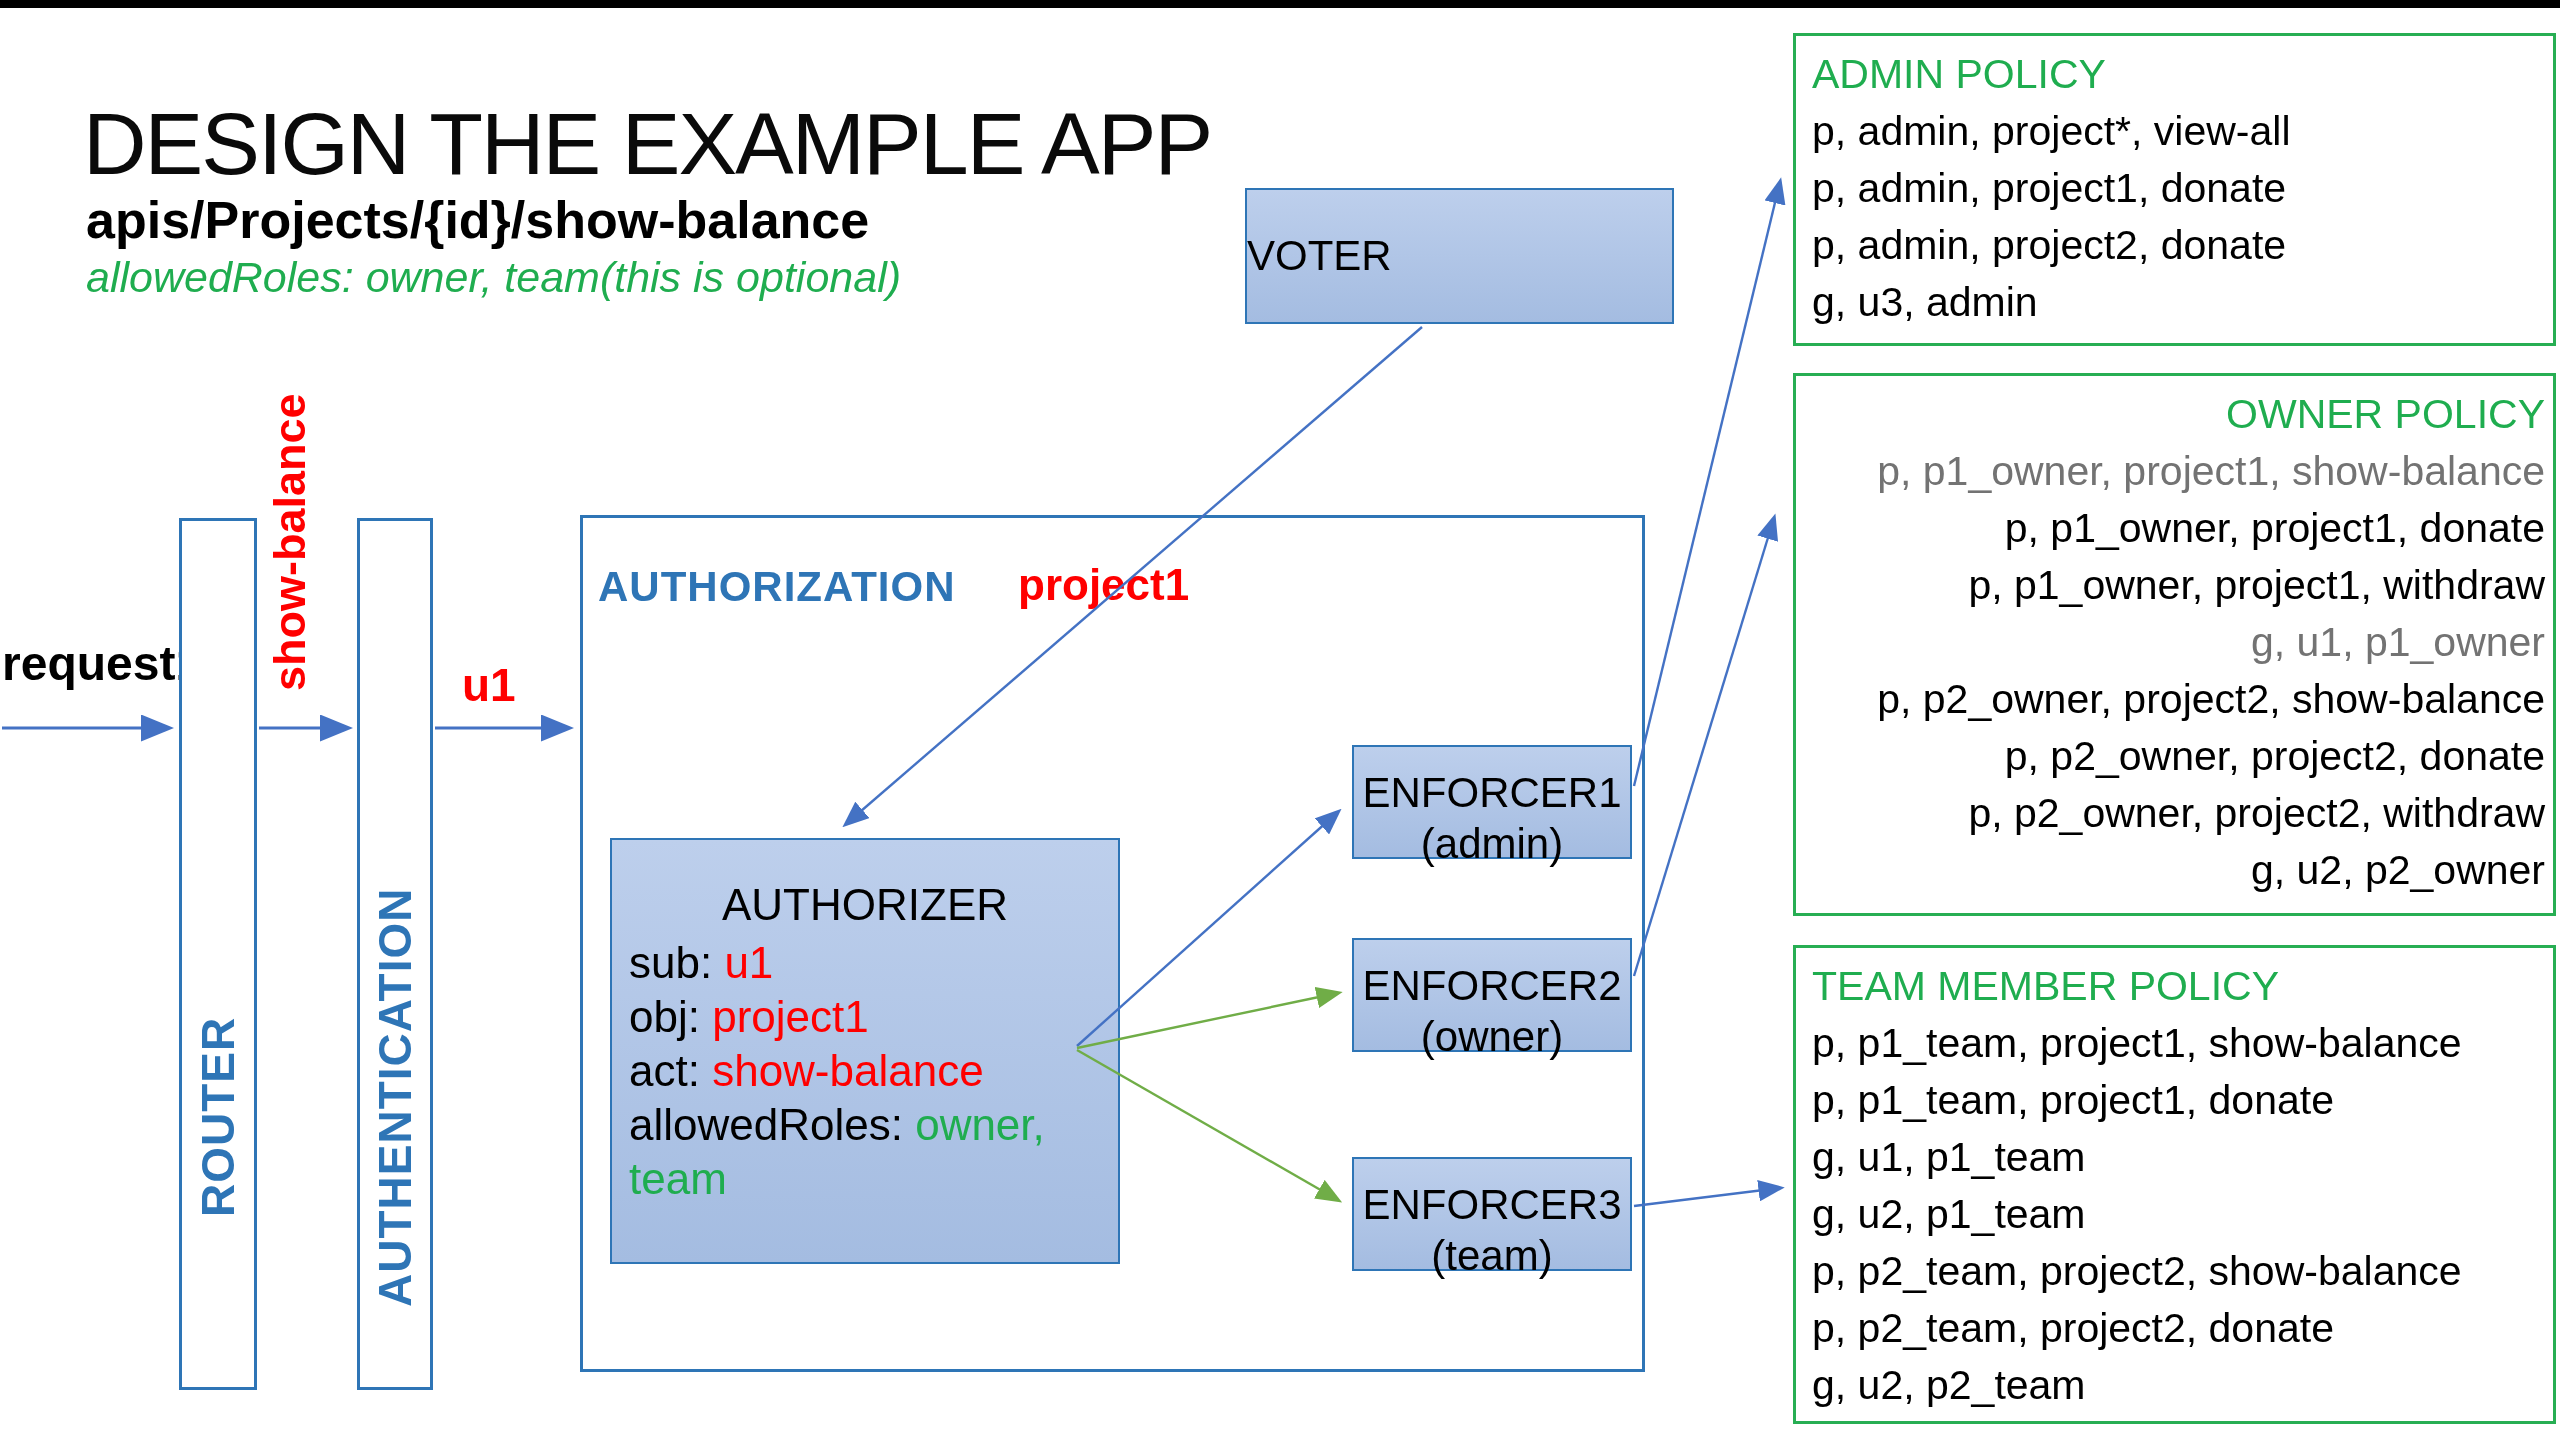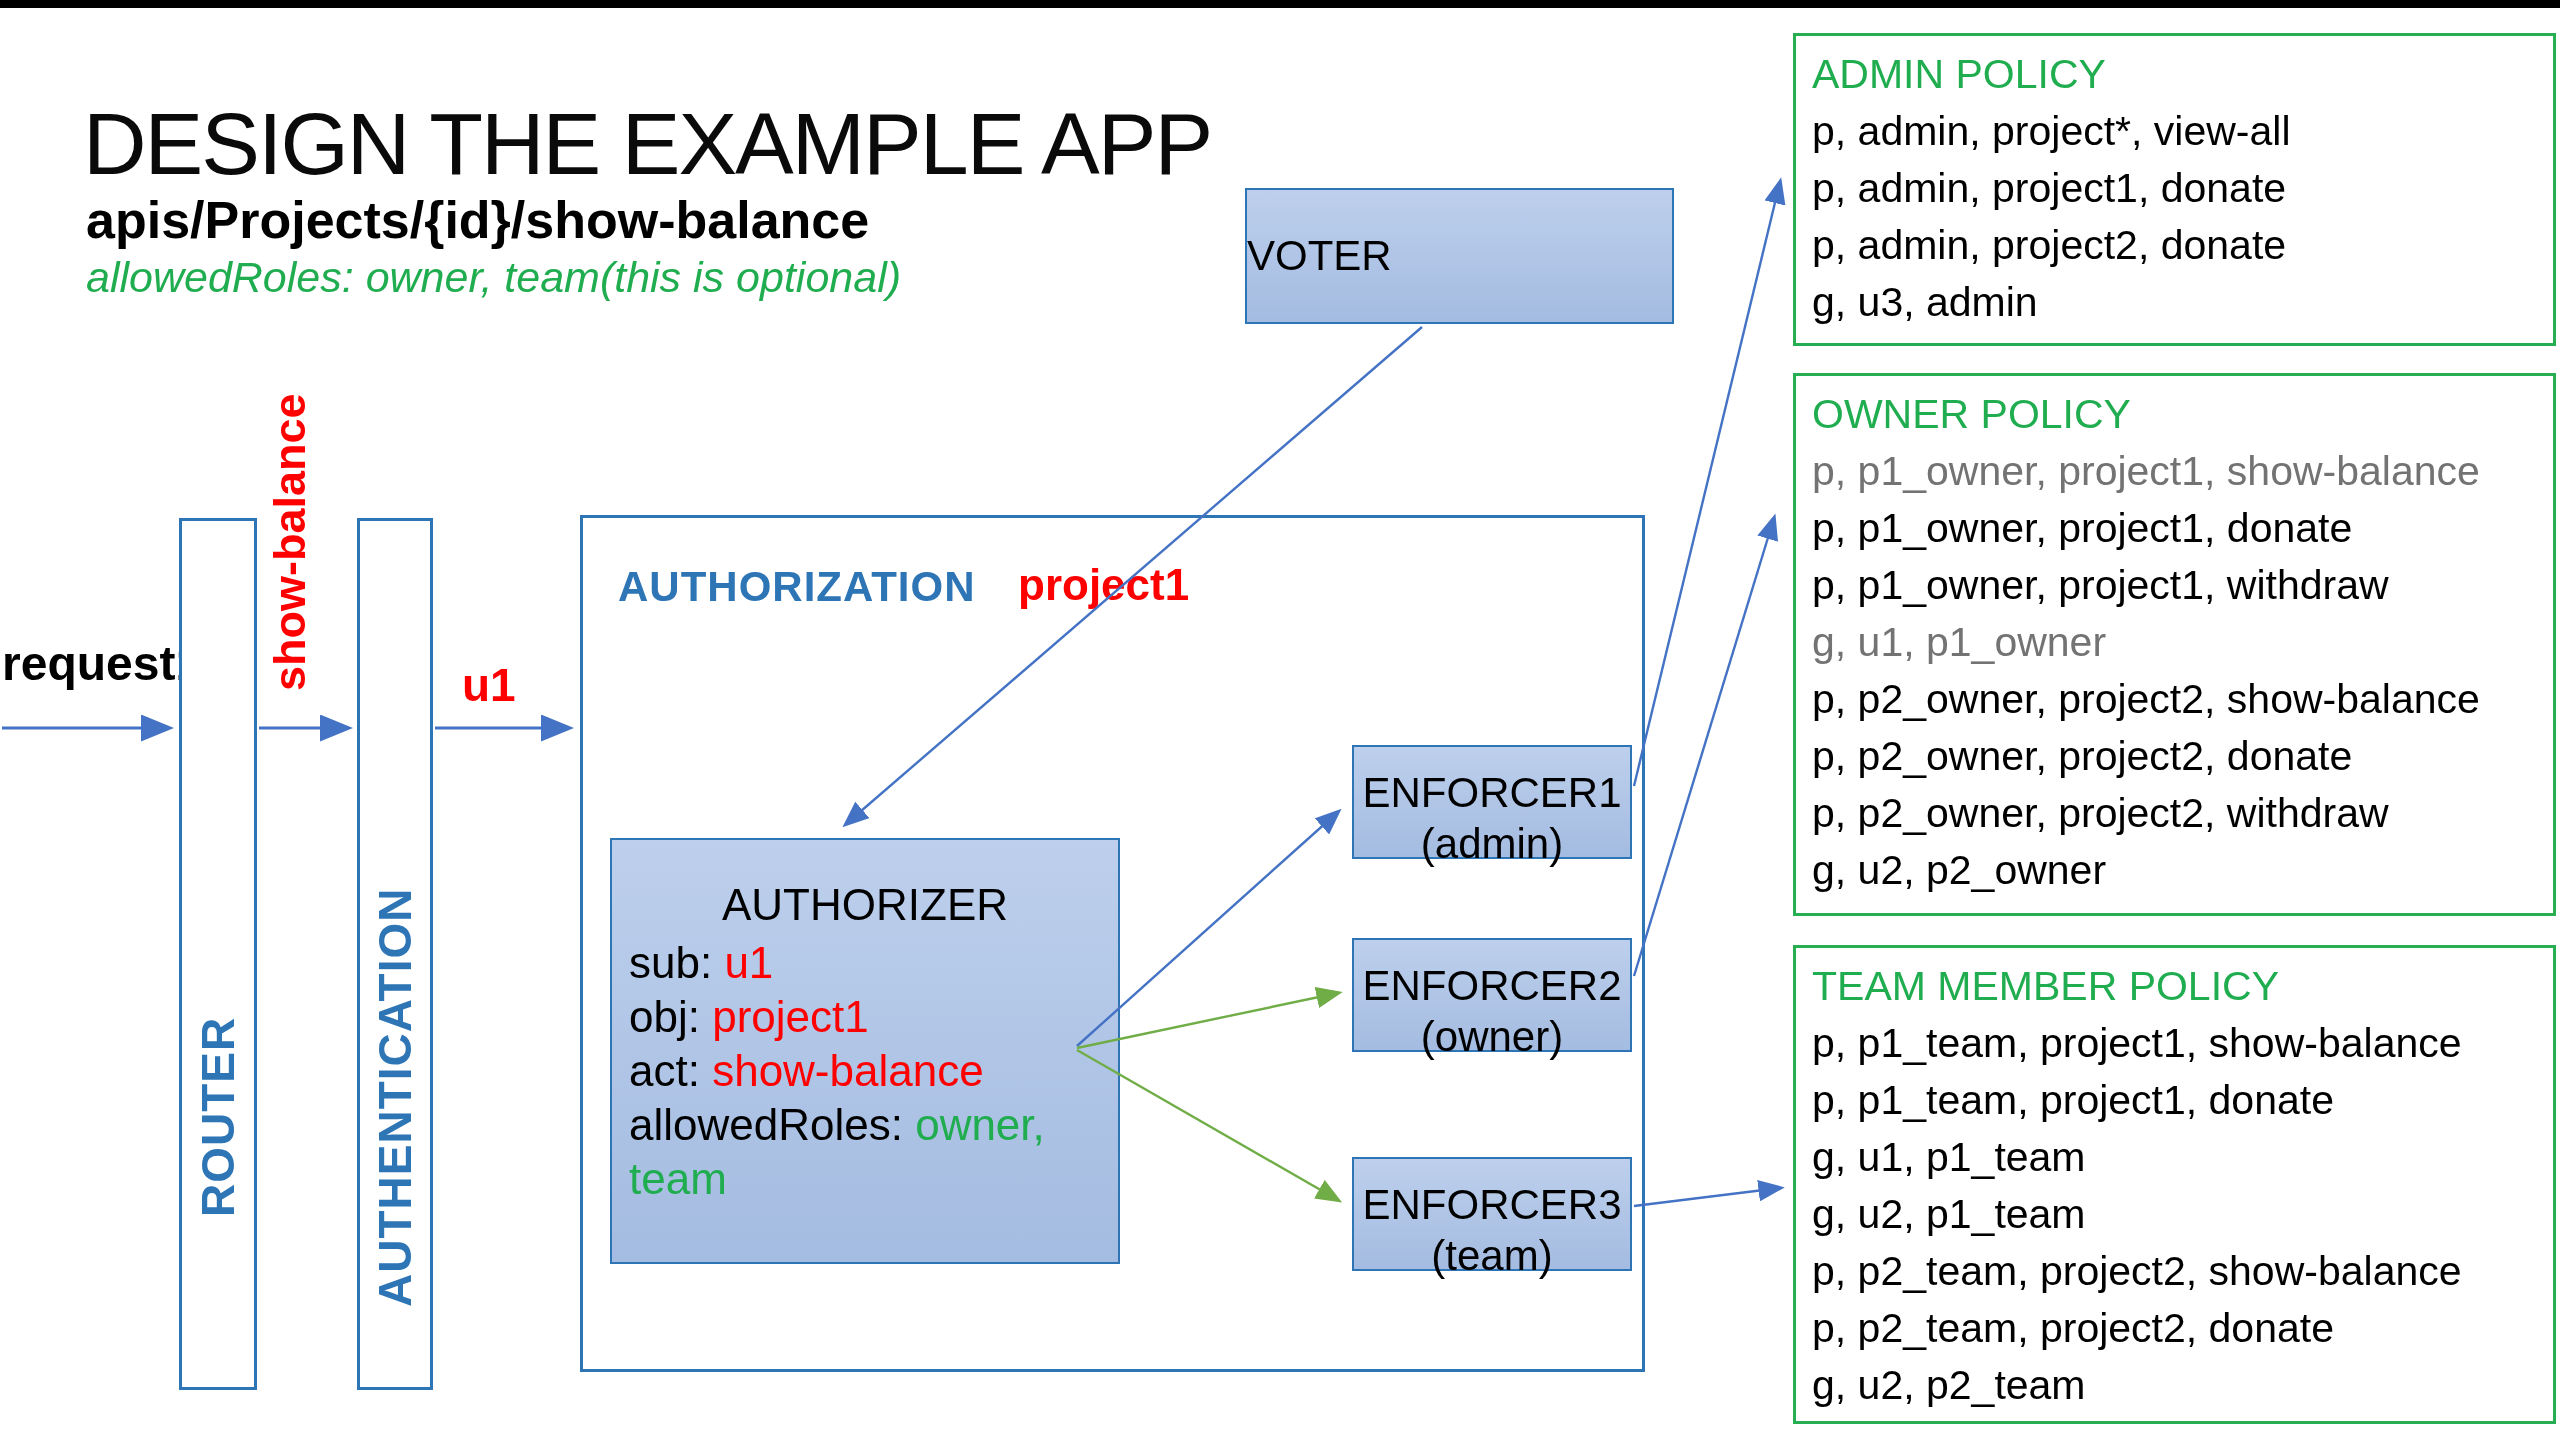--- a/index.html
+++ b/index.html
@@ -27,21 +27,21 @@
           writing-mode:vertical-rl;transform:rotate(180deg);
           color:#2e75b6;font-size:46px;font-weight:600;letter-spacing:1px;white-space:nowrap;margin:auto;}
   .router-box .vlabel{bottom:100px;height:340px;}
   .authn-box .vlabel{bottom:40px;height:500px;}
   .showbal-vert{position:absolute;left:258px;top:372px;width:64px;height:340px;
           display:flex;align-items:center;justify-content:center;
           writing-mode:vertical-rl;transform:rotate(180deg);
           color:#ff0000;font-size:45px;font-weight:700;white-space:nowrap;}
 
   .authz-frame{position:absolute;left:580px;top:515px;width:1065px;height:857px;border:3px solid #2e75b6;box-sizing:border-box;background:transparent;}
-  .authz-label{position:absolute;left:618px;top:563px;font-size:42px;font-weight:600;color:#2e75b6;letter-spacing:1px;white-space:nowrap;}
+  .authz-label{position:absolute;left:598px;top:563px;font-size:42px;font-weight:600;color:#2e75b6;letter-spacing:1px;white-space:nowrap;}
 
   .bluebox{position:absolute;border:2.5px solid #2e75b6;box-sizing:border-box;
            background:linear-gradient(180deg,#bdcfec 0%,#a4bce1 100%);}
   .voter-box{left:1245px;top:188px;width:429px;height:136px;display:flex;align-items:center;justify-content:flex-start;font-size:42px;}
 
   .authorizer-box{left:610px;top:838px;width:510px;height:426px;font-size:44px;line-height:54px;}
   .auth-title{text-align:center;margin-top:38px;}
   .auth-lines{margin:4px 0 0 17px;}
   .auth-line .v.red{color:#ff0000;}
   .auth-line .v.green{color:#1fad4f;}
@@ -50,21 +50,21 @@
   .enf1{left:1352px;top:745px;}
   .enf2{left:1352px;top:938px;}
   .enf3{left:1352px;top:1157px;}
 
   
   .policy{position:absolute;left:1793px;width:763px;border:3px solid #27ae53;box-sizing:border-box;background:#fff;
           padding:10px 8px 0 16px;font-size:41px;line-height:57px;white-space:nowrap;}
   .policy .ptitle{color:#1fad4f;}
   .policy .rule.red{color:#737373;}
   .p-admin{top:33px;height:313px;}
-  .p-owner{top:373px;height:543px;}
+  .p-owner{top:373px;height:543px;text-align:right;}
   .p-team{top:945px;height:479px;}
 
   svg.overlay{position:absolute;left:0;top:0;pointer-events:none;}
 </style>
 </head>
 <body>
 
 <div class="stage">
 
   <div class="topbar"></div>

